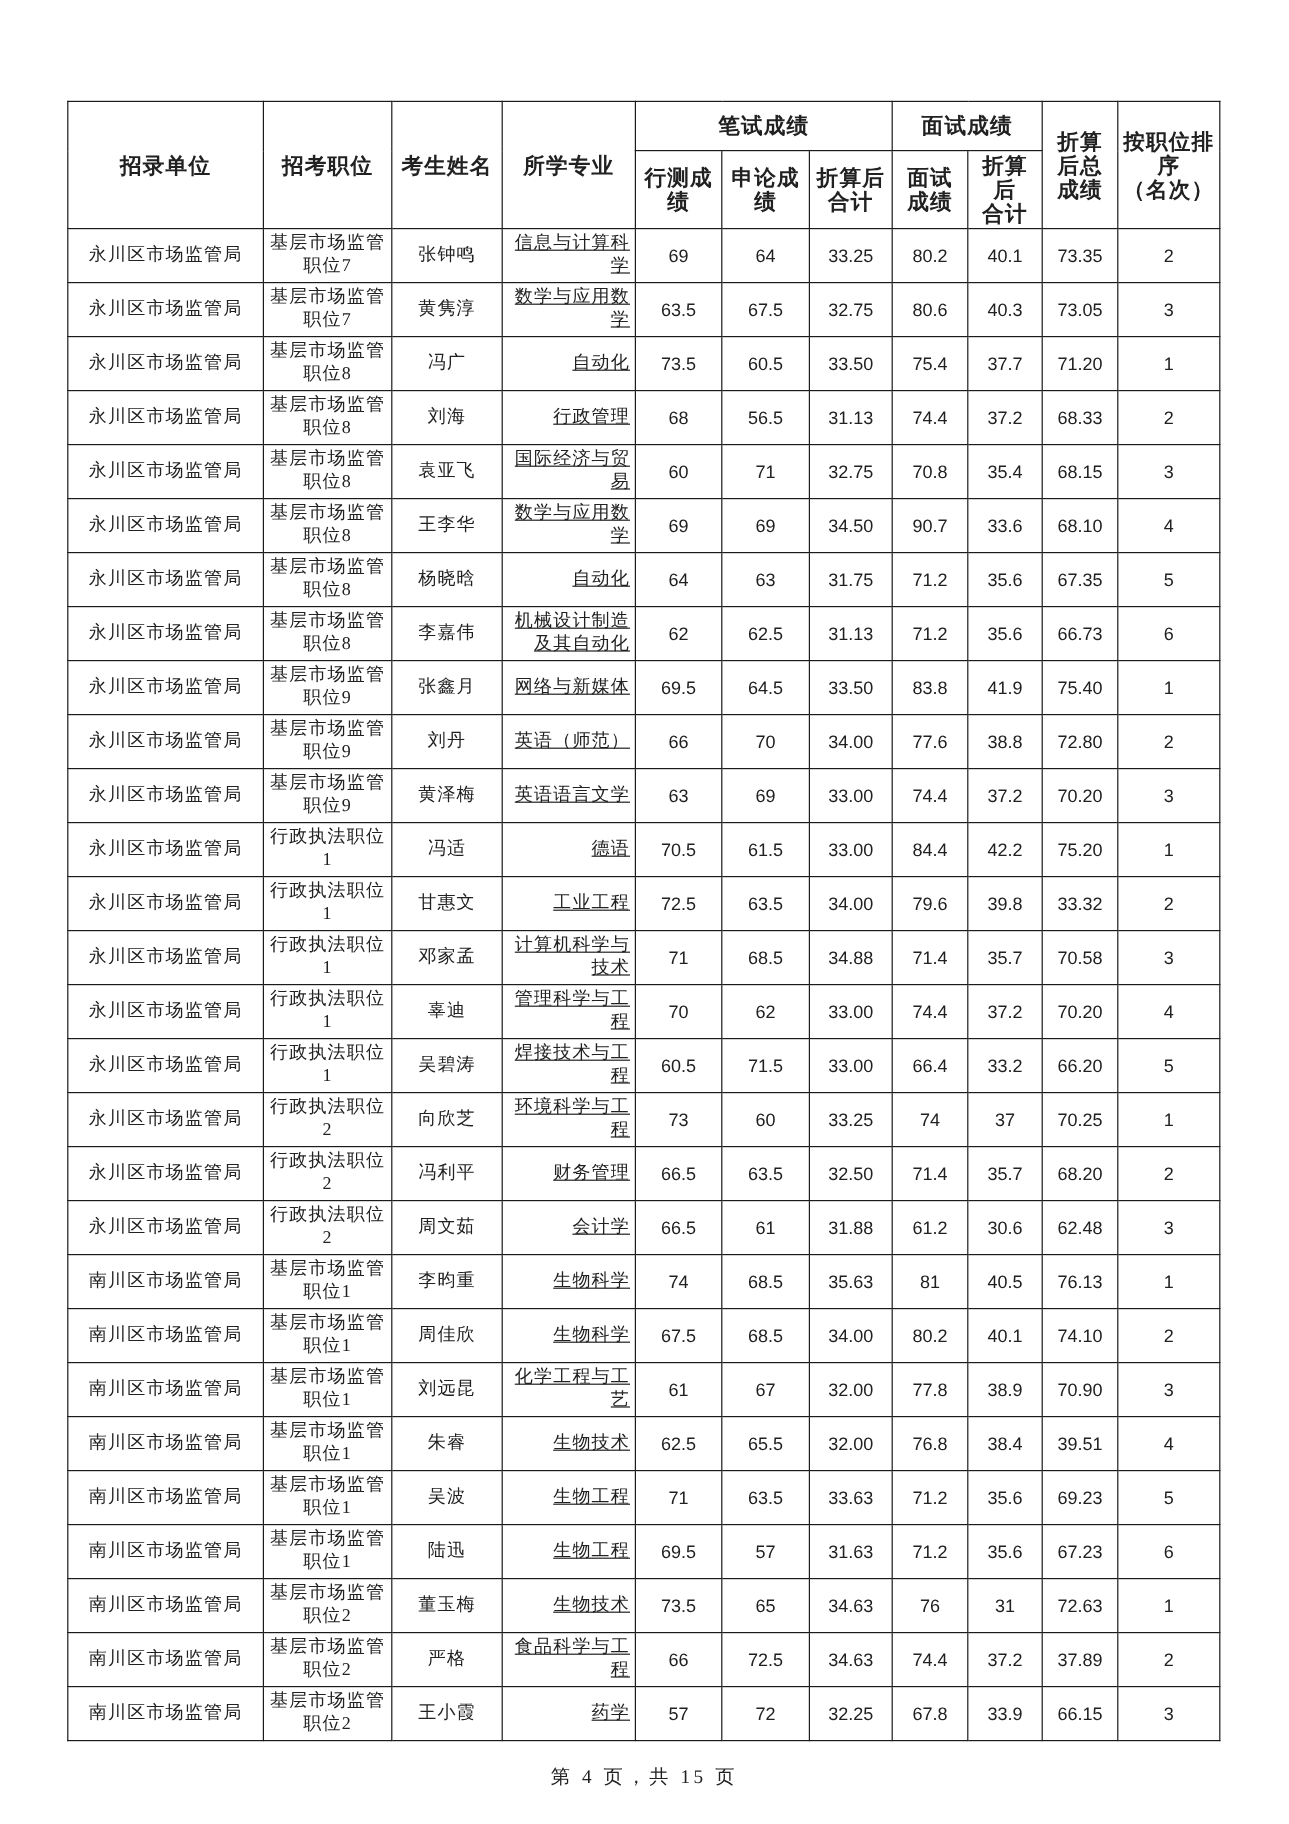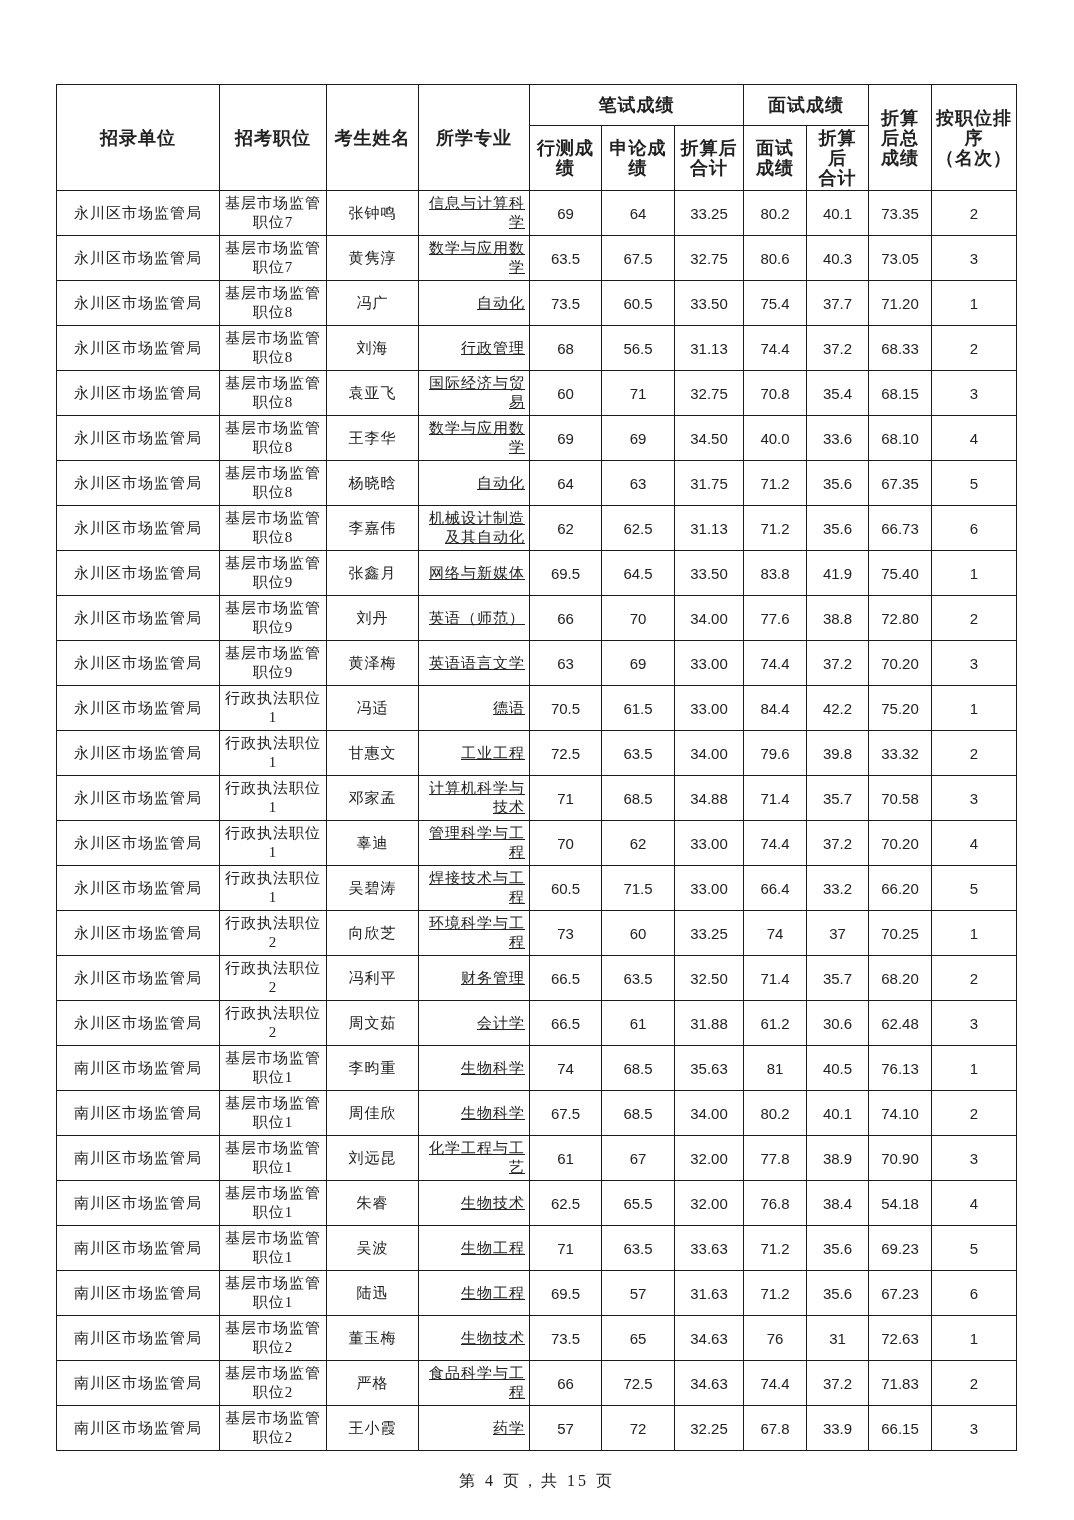--- a/index.html
+++ b/index.html
@@ -179,21 +179,21 @@
           <td class="num">3</td>
         </tr>
         <tr>
           <td class="cjk">永川区市场监管局</td>
           <td class="cjk">基层市场监管职位8</td>
           <td class="cjk">王李华</td>
           <td class="major">数学与应用数学</td>
           <td class="num">69</td>
           <td class="num">69</td>
           <td class="num">34.50</td>
-          <td class="num">40.0</td>
+          <td class="num">90.7</td>
           <td class="num">33.6</td>
           <td class="num">68.10</td>
           <td class="num">4</td>
         </tr>
         <tr>
           <td class="cjk">永川区市场监管局</td>
           <td class="cjk">基层市场监管职位8</td>
           <td class="cjk">杨晓晗</td>
           <td class="major">自动化</td>
           <td class="num">64</td>
@@ -402,21 +402,21 @@
         <tr>
           <td class="cjk">南川区市场监管局</td>
           <td class="cjk">基层市场监管职位1</td>
           <td class="cjk">朱睿</td>
           <td class="major">生物技术</td>
           <td class="num">62.5</td>
           <td class="num">65.5</td>
           <td class="num">32.00</td>
           <td class="num">76.8</td>
           <td class="num">38.4</td>
-          <td class="num">54.18</td>
+          <td class="num">39.51</td>
           <td class="num">4</td>
         </tr>
         <tr>
           <td class="cjk">南川区市场监管局</td>
           <td class="cjk">基层市场监管职位1</td>
           <td class="cjk">吴波</td>
           <td class="major">生物工程</td>
           <td class="num">71</td>
           <td class="num">63.5</td>
           <td class="num">33.63</td>
@@ -454,21 +454,21 @@
         <tr>
           <td class="cjk">南川区市场监管局</td>
           <td class="cjk">基层市场监管职位2</td>
           <td class="cjk">严格</td>
           <td class="major">食品科学与工程</td>
           <td class="num">66</td>
           <td class="num">72.5</td>
           <td class="num">34.63</td>
           <td class="num">74.4</td>
           <td class="num">37.2</td>
-          <td class="num">71.83</td>
+          <td class="num">37.89</td>
           <td class="num">2</td>
         </tr>
         <tr>
           <td class="cjk">南川区市场监管局</td>
           <td class="cjk">基层市场监管职位2</td>
           <td class="cjk">王小霞</td>
           <td class="major">药学</td>
           <td class="num">57</td>
           <td class="num">72</td>
           <td class="num">32.25</td>

